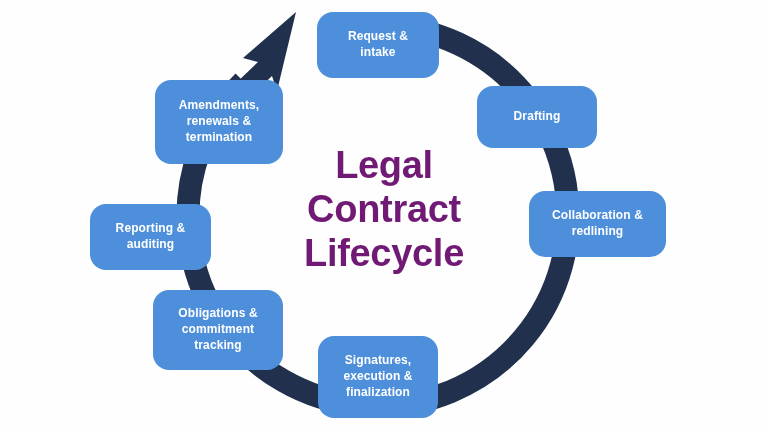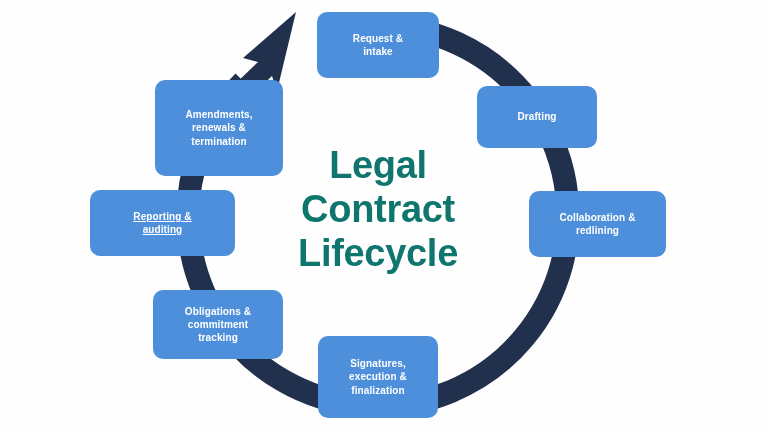--- a/index.html
+++ b/index.html
@@ -22,60 +22,60 @@
   #ring-layer {
     position: absolute;
     left: 0;
     top: 0;
     width: 768px;
     height: 432px;
   }
   .node {
     position: absolute;
     background: #4e8fdb;
-    border-radius: 10px;
+    border-radius: 16px;
     color: #ffffff;
     display: flex;
     align-items: center;
     justify-content: center;
     text-align: center;
     font-weight: bold;
-    font-size: 10px;
+    font-size: 12px;
     line-height: 1.32;
     padding: 7px 10px;
     box-sizing: border-box;
     letter-spacing: 0.1px;
   }
   .node-label {
     display: block;
     white-space: pre-line;
   }
   #center-title {
     position: absolute;
-    left: 262px;
+    left: 268px;
     top: 143px;
     width: 232px;
     text-align: center;
-    color: #0f766e;
+    color: #701a75;
     font-weight: bold;
     font-size: 38px;
     line-height: 1.16;
     letter-spacing: -0.3px;
     white-space: pre-line;
   }
 
   
   #node-request      { left: 317px; top: 12px;  width: 122px; height: 66px; }
   #node-drafting     { left: 477px; top: 86px;  width: 120px; height: 62px; }
   #node-collab       { left: 529px; top: 191px; width: 137px; height: 66px; }
   #node-final        { left: 471px; top: 297px; width: 132px; height: 66px; }
   #node-signatures   { left: 318px; top: 336px; width: 120px; height: 82px; align-items: center; }
-  #node-obligations  { left: 153px; top: 290px; width: 130px; height: 69px; }
-  #node-reporting    { left: 90px;  top: 190px; width: 145px; height: 66px; text-decoration: underline; }
-  #node-amendments   { left: 155px; top: 80px;  width: 128px; height: 96px; justify-content: center; }
+  #node-obligations  { left: 153px; top: 290px; width: 130px; height: 80px; }
+  #node-reporting    { left: 90px;  top: 204px; width: 121px; height: 66px; }
+  #node-amendments   { left: 155px; top: 80px;  width: 128px; height: 84px; justify-content: center; }
 </style>
 </head>
 <body>
 
 <div id="diagram">
 
   <svg id="ring-layer" viewBox="0 0 768 432">
 
     <path d="M 378 26
              A 190 190 0 1 1 243.65 81.65" fill="none" stroke="#20304d" stroke-width="23" stroke-linecap="butt"></path>

